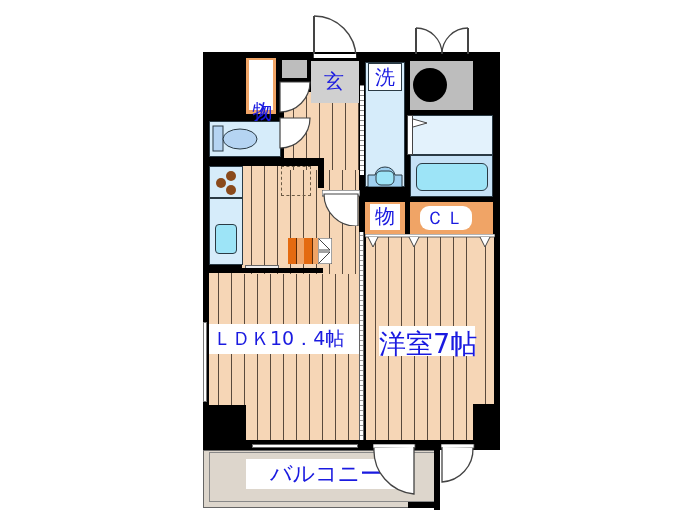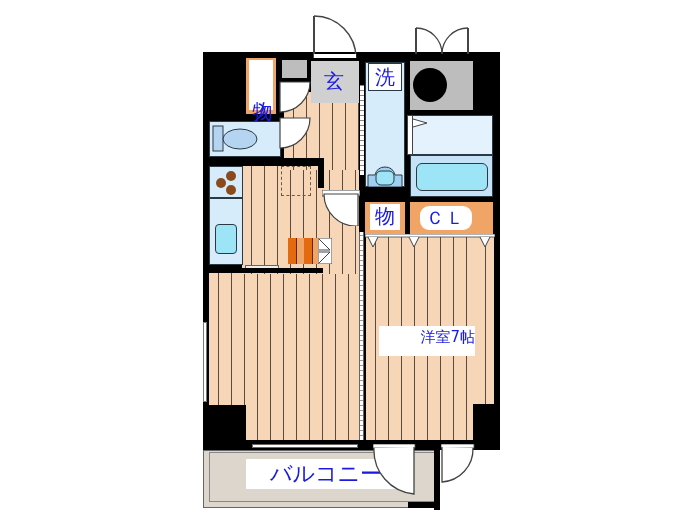--- a/index.html
+++ b/index.html
@@ -130,14 +130,15 @@
     <rect x="0" y="0" width="42" height="4" fill="#fff" stroke="#444" stroke-width="0.8"></rect>
     <path d="M41 3 L41 50 A44 44 0 0 1 1 4" fill="#fff" stroke="#444" stroke-width="1.3"></path>
   </svg>
   <svg class="abs" style="left:441px;top:444px;" width="34" height="40" viewBox="0 0 34 40">
     <rect x="0" y="0" width="33" height="4" fill="#fff" stroke="#444" stroke-width="0.8"></rect>
     <path d="M1 3 L1 38 A33 33 0 0 0 32 4" fill="#fff" stroke="#444" stroke-width="1.3"></path>
   </svg>
 
   <div class="abs" style="left:203px;top:322px;width:4px;height:80px;background:#fff;border:1px solid #777;box-sizing:border-box;"></div>
 
-  <div class="label" style="left:379px;top:326px;width:96px;height:30px;font-size:15px;padding-top:4px;white-space:nowrap;text-align:right;">洋室7帖</div>
+  <div class="label" style="left:209px;top:324px;width:150px;height:30px;font-size:19px;padding-top:5px;text-align:left;padding-left:4px;white-space:nowrap;">ＬＤＫ10．4帖</div>
+  <div class="label" style="left:379px;top:326px;width:96px;height:30px;font-size:27px;padding-top:4px;white-space:nowrap;">洋室7帖</div>
 </div>
 
 </body></html>

